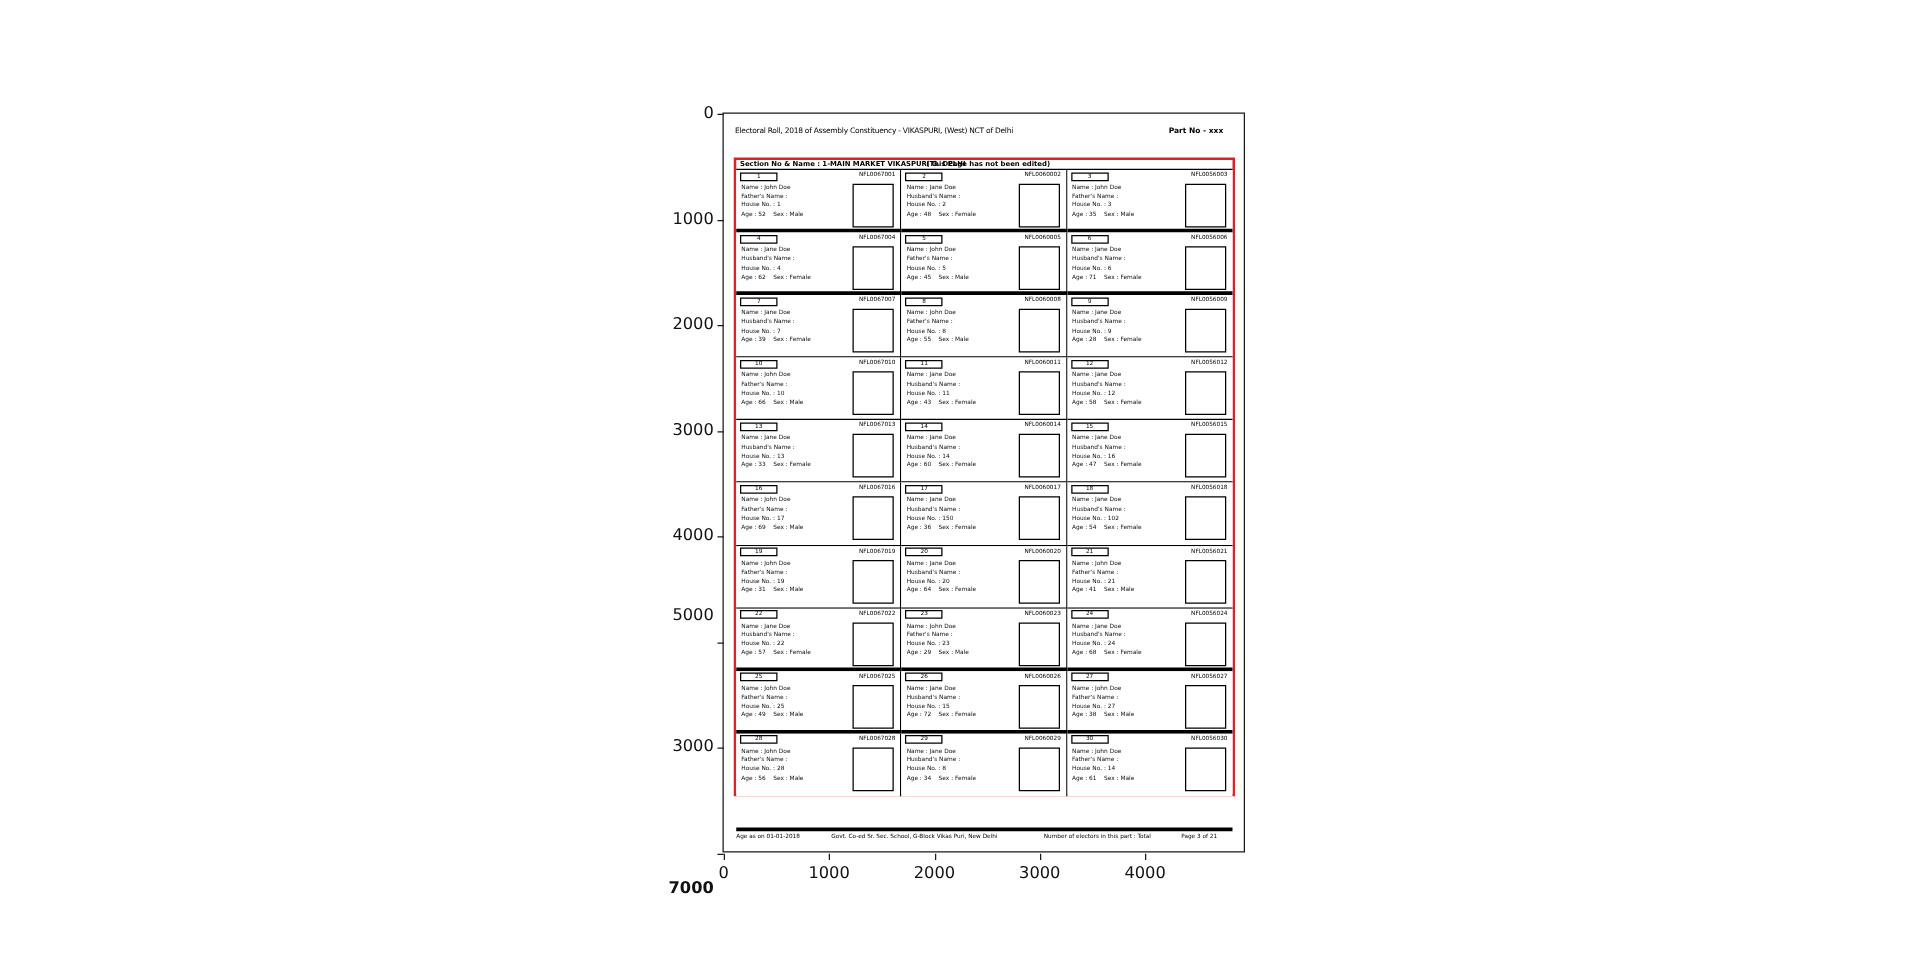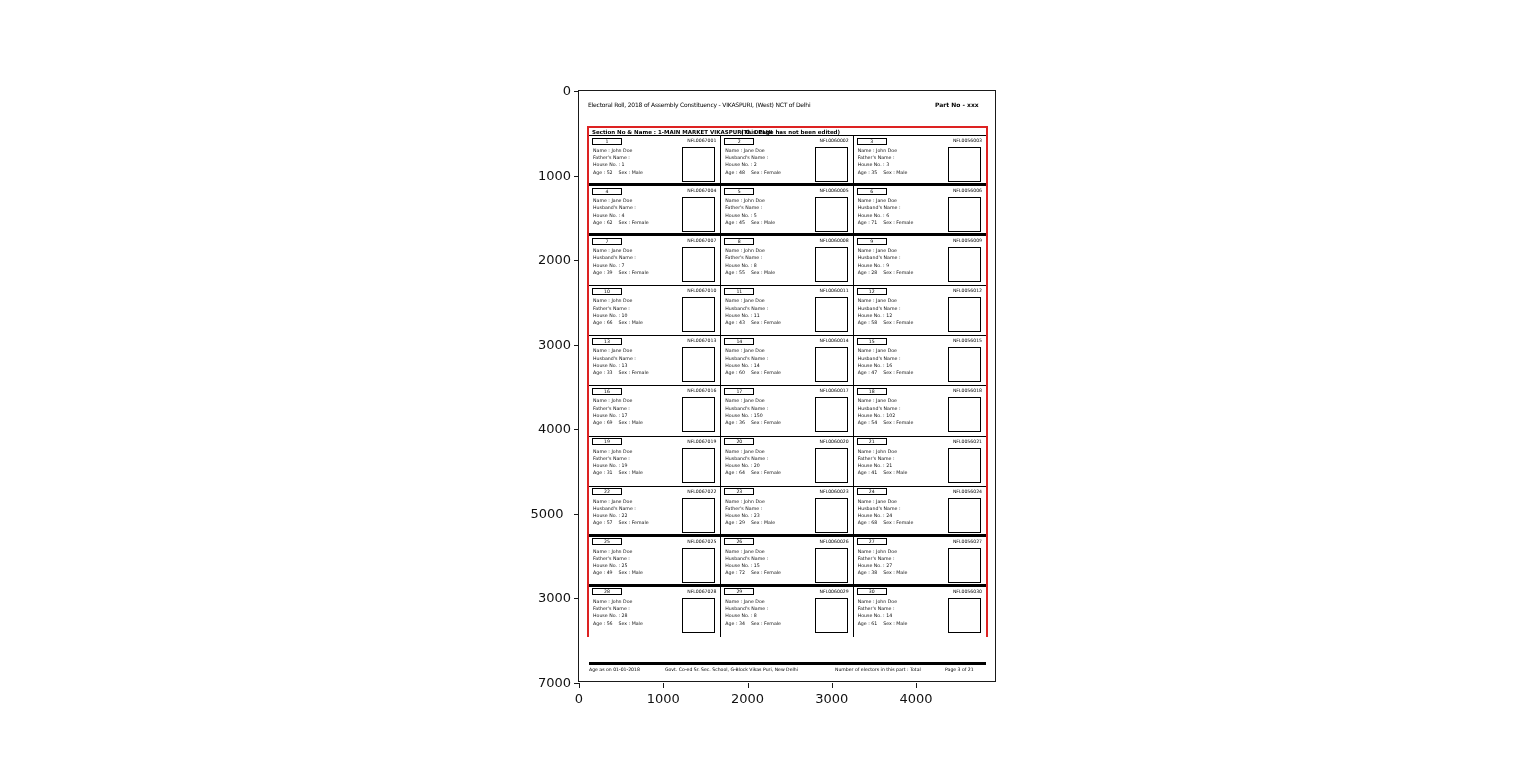--- a/index.html
+++ b/index.html
@@ -446,25 +446,25 @@
       <div class="ytick-label" style="top: -7px;">0</div>
       <div class="ytick-mark" style="top: 84.5714px;"></div>
       <div class="ytick-label" style="top: 77.5714px;">1000</div>
       <div class="ytick-mark" style="top: 169.143px;"></div>
       <div class="ytick-label" style="top: 162.143px;">2000</div>
       <div class="ytick-mark" style="top: 253.714px;"></div>
       <div class="ytick-label" style="top: 246.714px;">3000</div>
       <div class="ytick-mark" style="top: 338.286px;"></div>
       <div class="ytick-label" style="top: 331.286px;">4000</div>
       <div class="ytick-mark" style="top: 422.857px;"></div>
-      <div class="ytick-label" style="top: 416px; text-align: center;">5000</div>
+      <div class="ytick-label" style="top: 395px;">5000</div>
       <div class="ytick-mark" style="top: 507.429px;"></div>
       <div class="ytick-label" style="top: 500.429px;">3000</div>
       <div class="ytick-mark" style="top: 592px;"></div>
-      <div class="ytick-label" style="top: 585px;">7000</div>
+      <div class="ytick-label" style="top: 613px; font-weight: bold;">7000</div>
       <div class="xtick-mark" style="left: 0px;"></div>
       <div class="xtick-label" style="left: 0px;">0</div>
       <div class="xtick-mark" style="left: 84.2742px;"></div>
       <div class="xtick-label" style="left: 84.2742px;">1000</div>
       <div class="xtick-mark" style="left: 168.548px;"></div>
       <div class="xtick-label" style="left: 168.548px;">2000</div>
       <div class="xtick-mark" style="left: 252.823px;"></div>
       <div class="xtick-label" style="left: 252.823px;">3000</div>
       <div class="xtick-mark" style="left: 337.097px;"></div>
       <div class="xtick-label" style="left: 337.097px;">4000</div>

